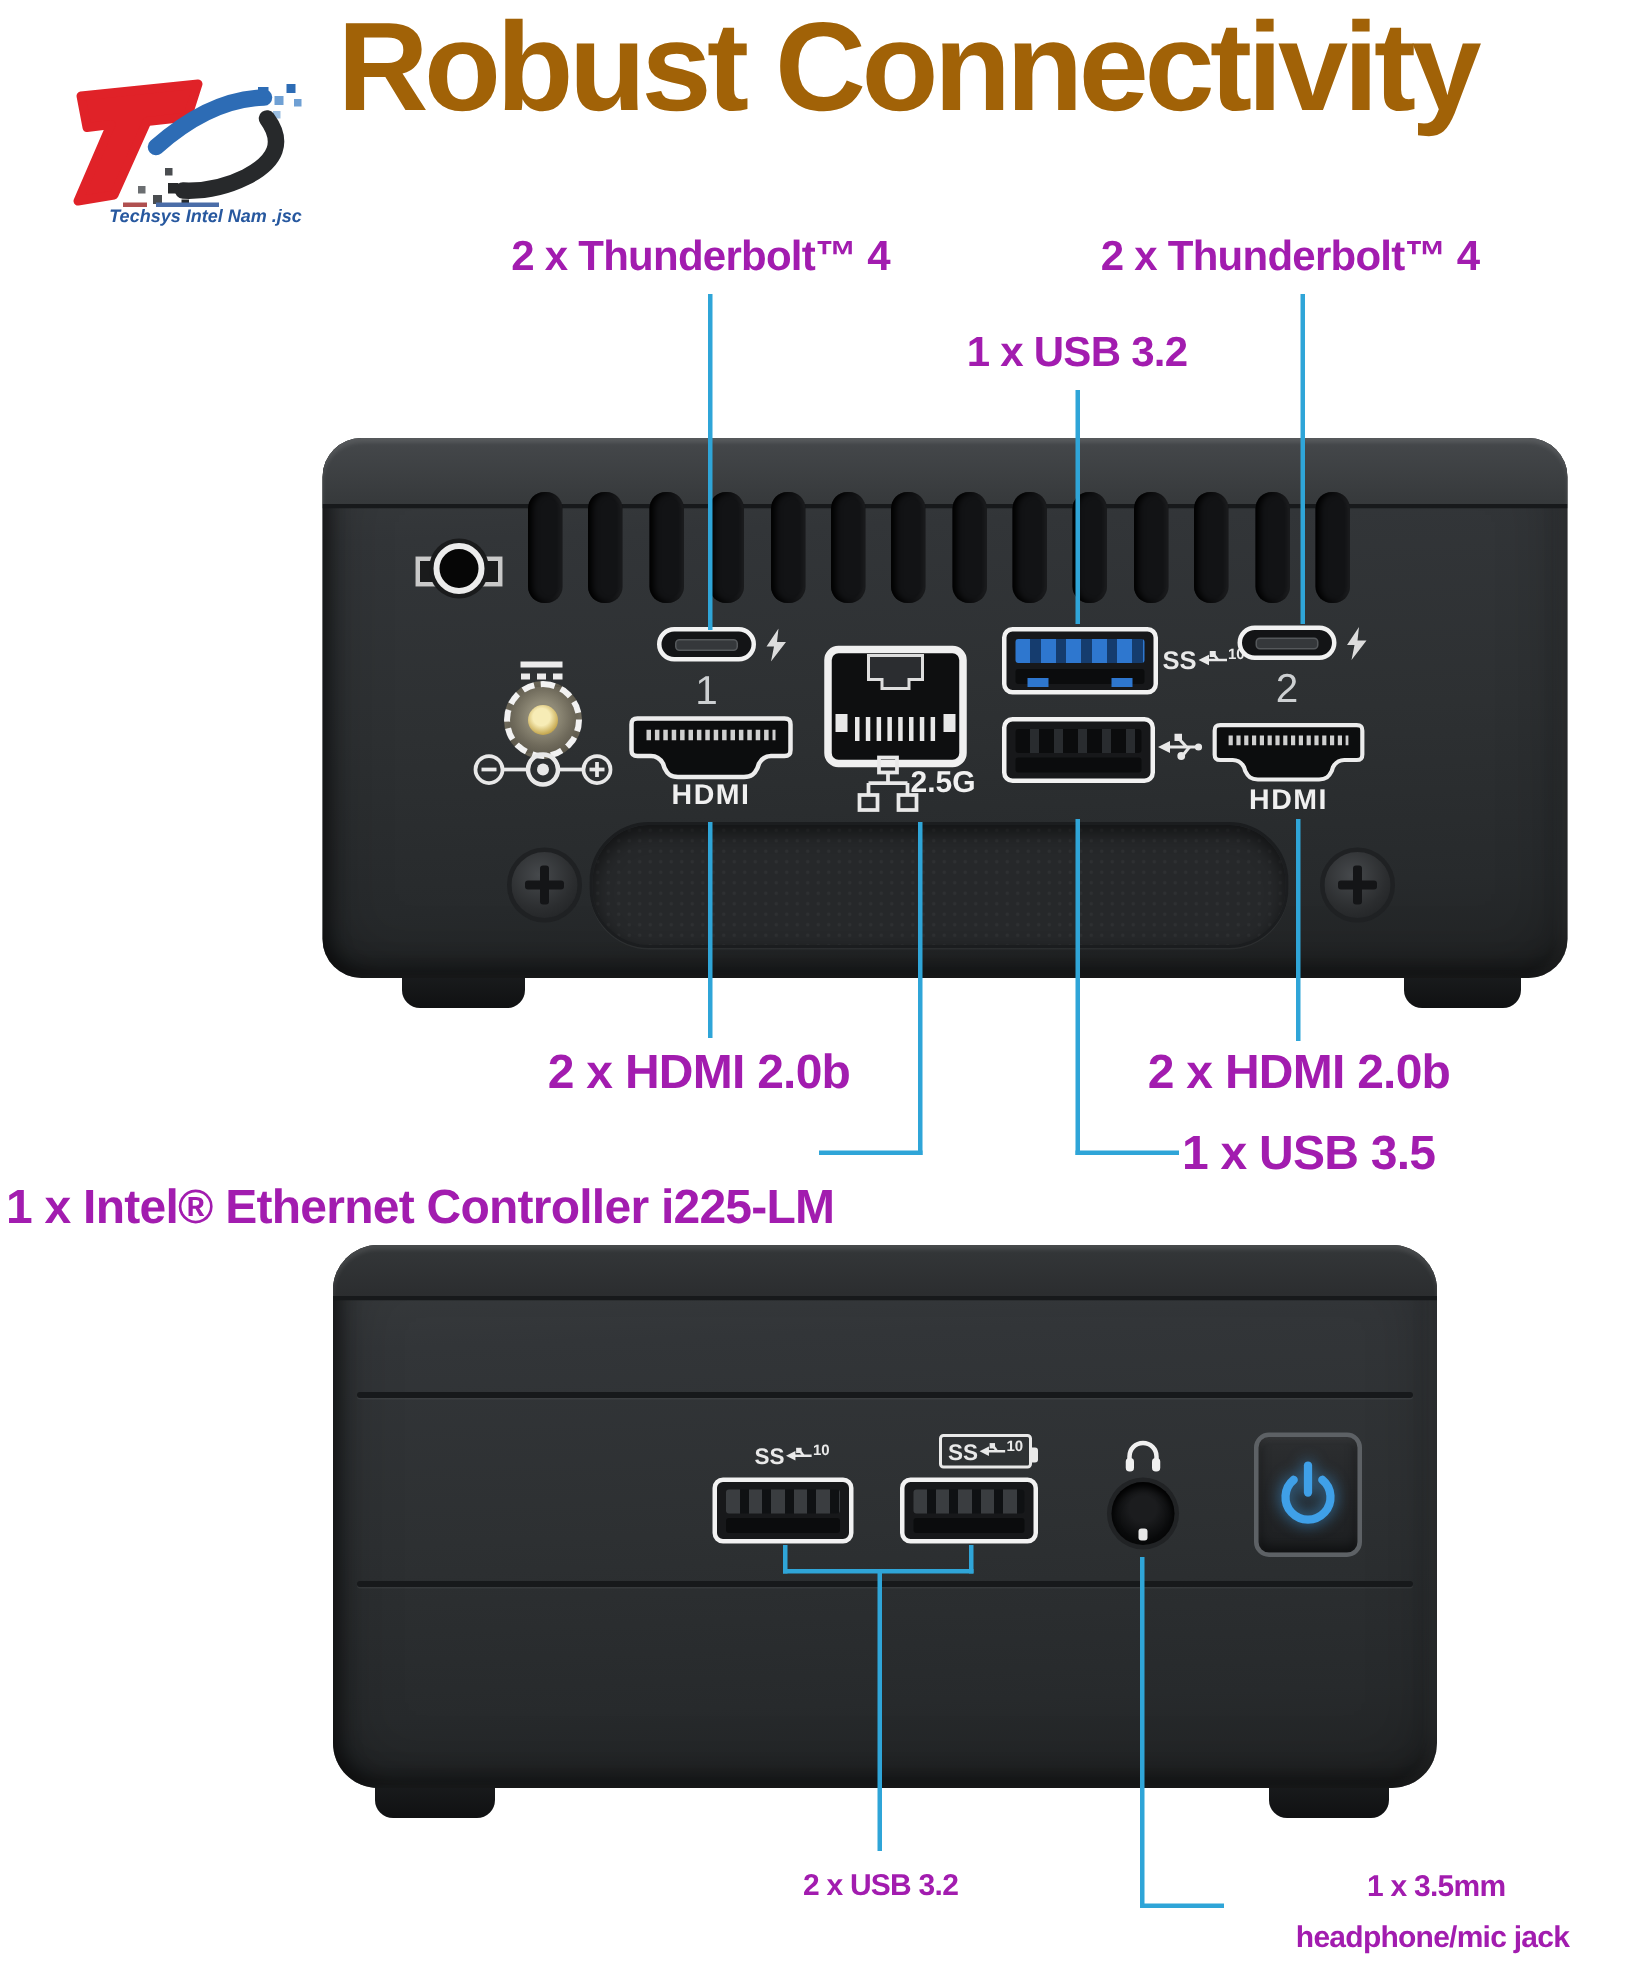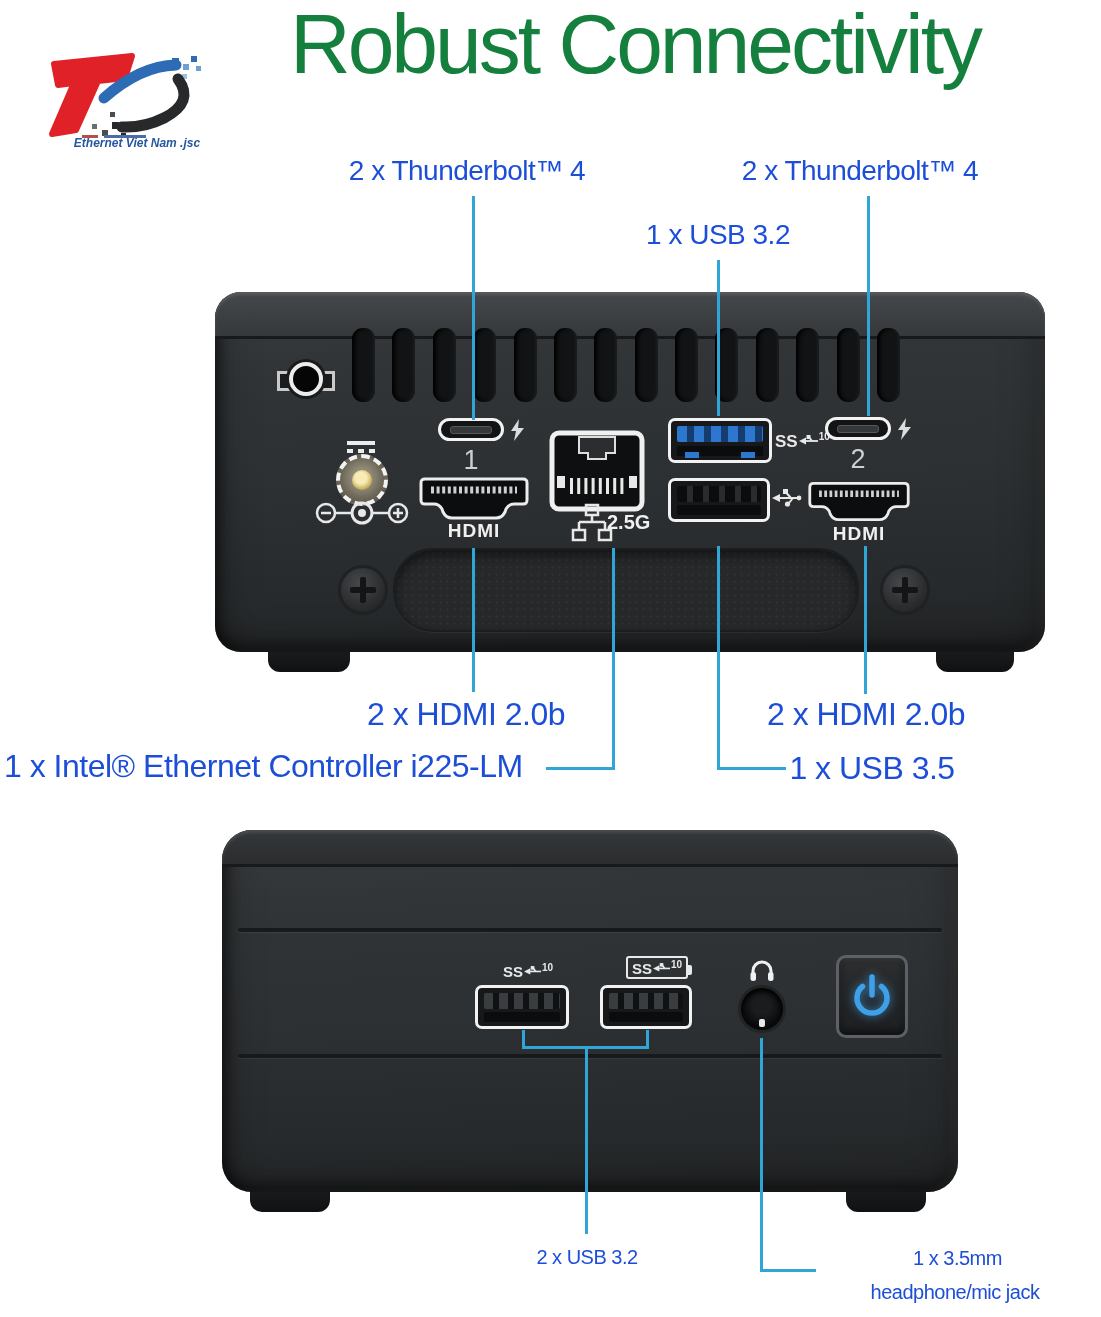--- a/index.html
+++ b/index.html
@@ -1,30 +1,30 @@
 <!DOCTYPE html>
 <html><head>
 <meta charset="utf-8">
 <style>
   html,body{margin:0;padding:0;background:#fff;}
   #canvas{position:relative;width:1101px;height:1317px;background:#fff;overflow:hidden;
           font-family:"Liberation Sans","DejaVu Sans",sans-serif;}
   .abs{position:absolute;}
 
   
-  .title{left:225px;top:2px;width:820px;text-align:center;font-size:84px;font-weight:normal;
-         letter-spacing:-3px;color:#15803d;line-height:1.0;}
+  .title{left:225px;top:2px;width:820px;font-size:84px;font-weight:bold;
+         letter-spacing:-3px;color:#a16207;line-height:1.0;}
 
   
   .logo{left:42px;top:52px;width:200px;}
   .logo-text{width:190px;text-align:center;font-size:12px;font-style:italic;font-weight:bold;
              color:#27589f;margin-top:-6px;}
 
   
-  .lbl{position:absolute;font-weight:normal;color:#1d4ed8;letter-spacing:-0.5px;white-space:nowrap;}
+  .lbl{position:absolute;font-weight:bold;color:#a21caf;letter-spacing:-0.5px;white-space:nowrap;}
   .lbl.c{text-align:center;}
   .f28{font-size:28px;} .f27{font-size:32px;} .f29{font-size:20px;}
 
   
   .line{position:absolute;width:3px;background:#2fa5d8;z-index:6;}
   .hline{position:absolute;height:3px;background:#2fa5d8;z-index:6;}
 
   
   .device{position:absolute;border-radius:26px;z-index:2;
     background:linear-gradient(178deg,#3a3d3f 0%,#323538 18%,#2d3032 52%,#272a2c 82%,#212324 100%);
@@ -110,21 +110,21 @@
       <rect x="154" y="14" width="5" height="5" fill="#6fa0d4"></rect>
       <path d="M136,27 Q153,50 122,66 Q102,76 80,75" stroke="#27292b" stroke-width="11" fill="none" stroke-linecap="round"></path>
       <rect x="70" y="70" width="7" height="7" fill="#27292b"></rect>
         <rect x="60" y="78" width="6" height="6" fill="#4a4d50"></rect>
       <rect x="79" y="81" width="5" height="5" fill="#27292b"></rect>
         <rect x="50" y="72" width="5" height="5" fill="#6b6e71"></rect>
       <rect x="68" y="60" width="5" height="5" fill="#4a4d50"></rect>
       <rect x="40" y="83" width="16" height="3" fill="#b05050"></rect>
       <rect x="62" y="83" width="42" height="3" fill="#4a6da8"></rect>
     </svg>
-    <div class="logo-text">Ethernet Viet Nam .jsc</div>
+    <div class="logo-text">Techsys Intel Nam .jsc</div>
   </div>
 
   <div class="lbl c f28" style="left:317px;top:155px;width:300px;">2 x Thunderbolt™ 4</div>
   <div class="lbl c f28" style="left:710px;top:155px;width:300px;">2 x Thunderbolt™ 4</div>
   <div class="lbl c f28" style="left:628px;top:219px;width:180px;">1 x USB 3.2</div>
 
   <div class="foot" style="left:268px;top:646px;width:82px;height:26px;"></div>
   <div class="foot" style="left:936px;top:646px;width:78px;height:26px;"></div>
 
   <div class="device" style="left:215px;top:292px;width:830px;height:360px;">
@@ -250,21 +250,21 @@
   <div class="line" style="left:867px;top:196px;height:220px;"></div>
   <div class="line" style="left:472px;top:548px;height:144px;"></div>
   <div class="line" style="left:864px;top:546px;height:148px;"></div>
   <div class="line" style="left:612px;top:548px;height:222px;"></div>
   <div class="hline" style="left:546px;top:767px;width:69px;"></div>
   <div class="line" style="left:717px;top:546px;height:224px;"></div>
   <div class="hline" style="left:717px;top:767px;width:69px;"></div>
 
   <div class="lbl c f27" style="left:358px;top:696px;width:216px;">2 x HDMI 2.0b</div>
   <div class="lbl c f27" style="left:758px;top:696px;width:216px;">2 x HDMI 2.0b</div>
-  <div class="lbl f27" style="left:4px;top:748px;">1 x Intel® Ethernet Controller i225-LM</div>
+  <div class="lbl f27" style="left:4px;top:786px;">1 x Intel® Ethernet Controller i225-LM</div>
   <div class="lbl c f27" style="left:788px;top:750px;width:168px;">1 x USB 3.5</div>
 
   <div class="foot" style="left:250px;top:1184px;width:80px;height:28px;"></div>
   <div class="foot" style="left:846px;top:1184px;width:80px;height:28px;"></div>
 
   <div class="device" style="left:222px;top:830px;width:736px;height:362px;border-radius:30px;">
     <div class="lid" style="height:34px;border-radius:30px 30px 0 0;background:linear-gradient(#33363,#2b2d2f);background:linear-gradient(#343739,#2b2d2f);"></div>
     <div class="groove" style="top:98px;"></div>
     <div class="groove" style="top:224px;"></div>
 

